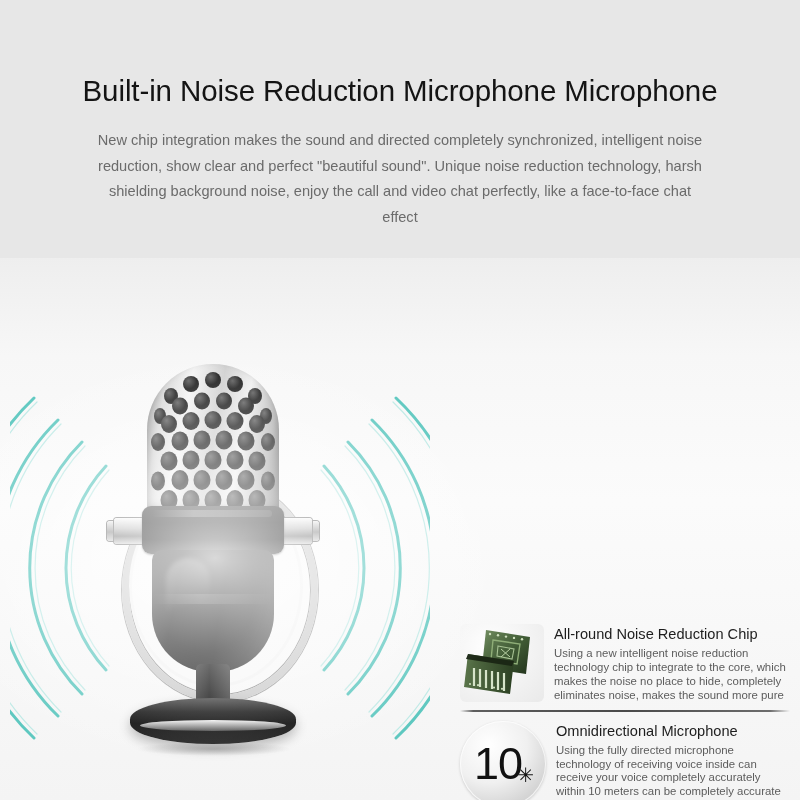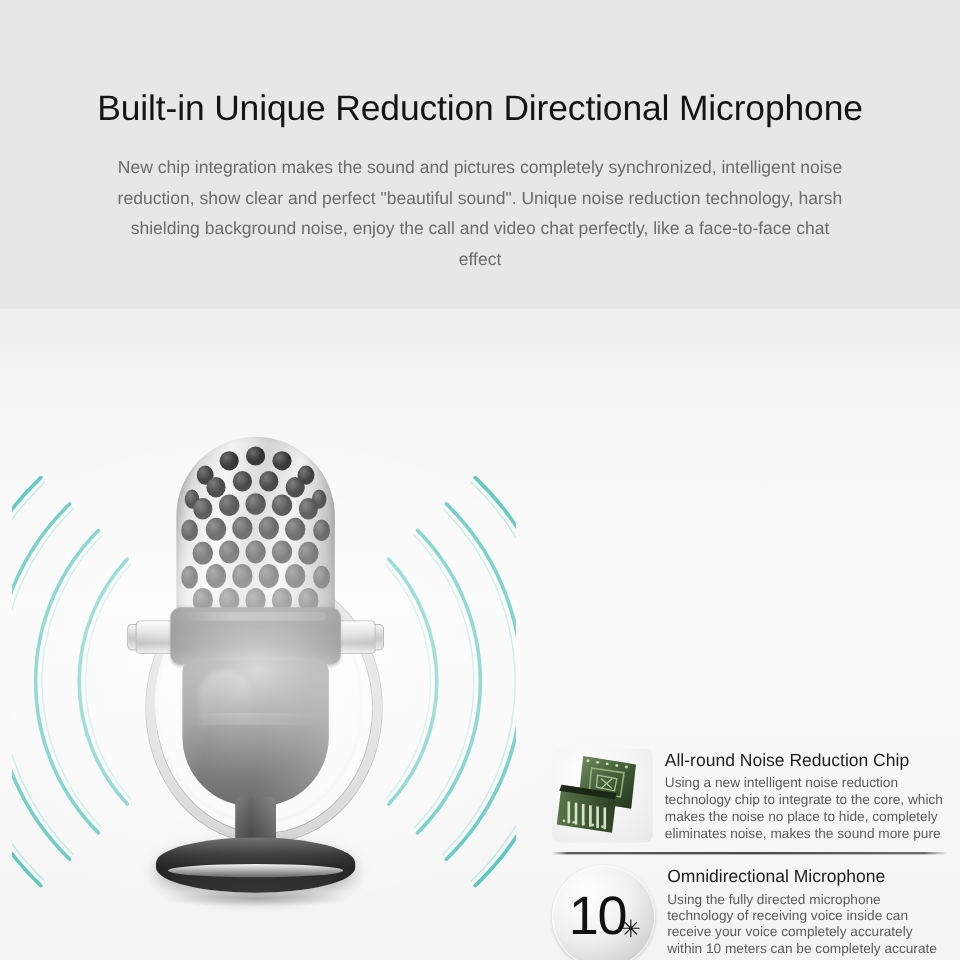--- a/index.html
+++ b/index.html
@@ -184,22 +184,22 @@
     position:absolute;right:12px;bottom:22px;
     font-size:20px;color:#111;line-height:1;
   }
 </style>
 </head>
 <body>
 
 <div class="page">
 
   <div class="header">
-    <div class="title">Built-in Unique Reduction Directional Microphone</div>
-    <div class="subtitle">New chip integration makes the sound and pictures completely synchronized, intelligent noise reduction, show clear and perfect "beautiful sound". Unique noise reduction technology, harsh shielding background noise, enjoy the call and video chat perfectly, like a face-to-face chat effect</div>
+    <div class="title">Built-in Noise Reduction Microphone Microphone</div>
+    <div class="subtitle">New chip integration makes the sound and directed completely synchronized, intelligent noise reduction, show clear and perfect "beautiful sound". Unique noise reduction technology, harsh shielding background noise, enjoy the call and video chat perfectly, like a face-to-face chat effect</div>
   </div>
 
   <div class="lower">
 
     <div class="mic-wrap">
 
       <svg class="waves" viewBox="0 0 420 420">
         <g fill="none" stroke="#5ec8c0" stroke-width="3" stroke-linecap="round">
 
           <path d="M96,108 A150,150 0 0 0 96,312"></path>

